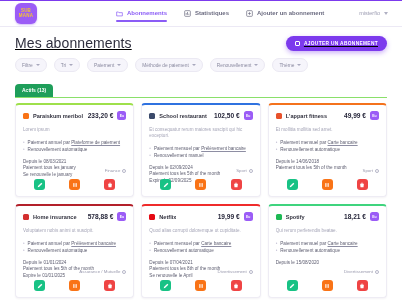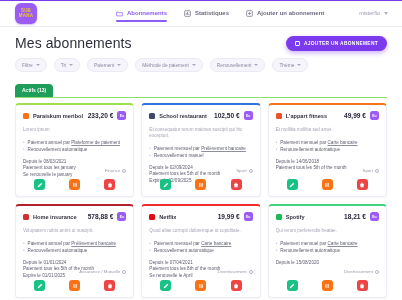--- a/index.html
+++ b/index.html
@@ -48,21 +48,21 @@
   }
   .navicon { width:7px; height:7px; display:block; }
   .user {
     margin-left:auto; margin-right: 14px;
     display:flex; align-items:center; gap:4px;
     font-size:5.5px; color:#9a9ab0;
   }
   .caret { width:0;height:0;border-left:2.4px solid transparent;border-right:2.4px solid transparent;border-top:3px solid #b0b0c3; }
 
   
-  .pagehead { padding: 8px 15px 0 15px; display:flex; align-items:center; }
+  .pagehead { padding: 8px 15px 0 15px; display:flex; align-items:center;text-decoration:underline; }
   .pagetitle { font-size: 14px; font-weight: 400; color:#2f2f3e; letter-spacing:.1px; }
   .addbtn {
     margin-left:auto;
     background:#7c3aed; color:#fff;
     font-size:4.8px; font-weight:700; letter-spacing:.35px;
     padding: 5px 9px; border-radius: 9px;
     display:flex; align-items:center; gap:4px;
     box-shadow: 0 2px 5px rgba(124,58,237,.4);
     border:none;
   }

